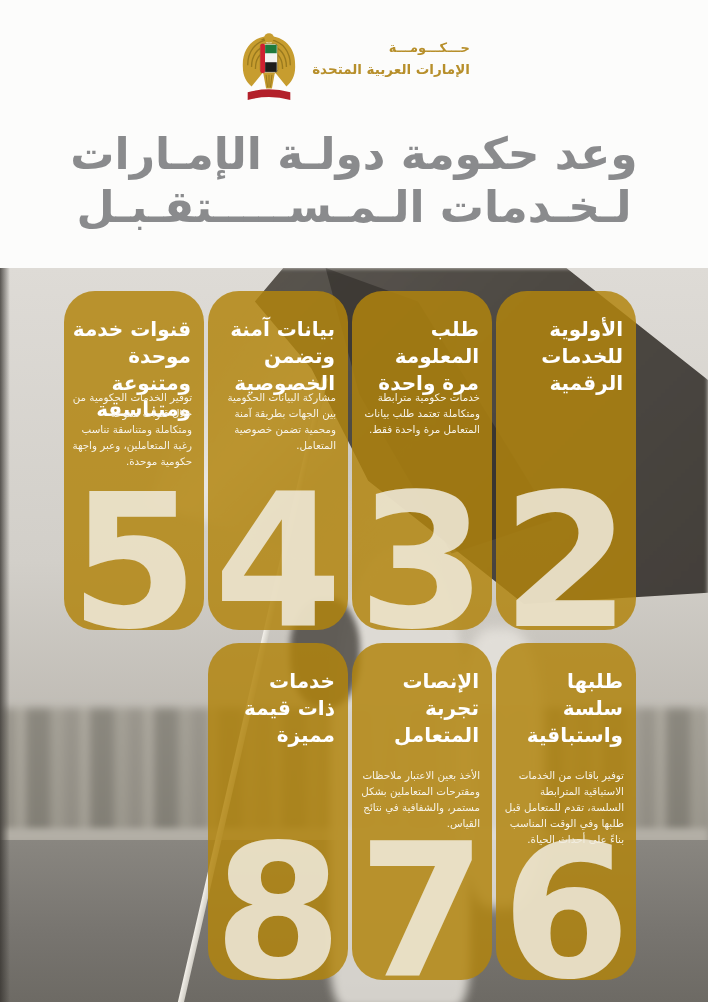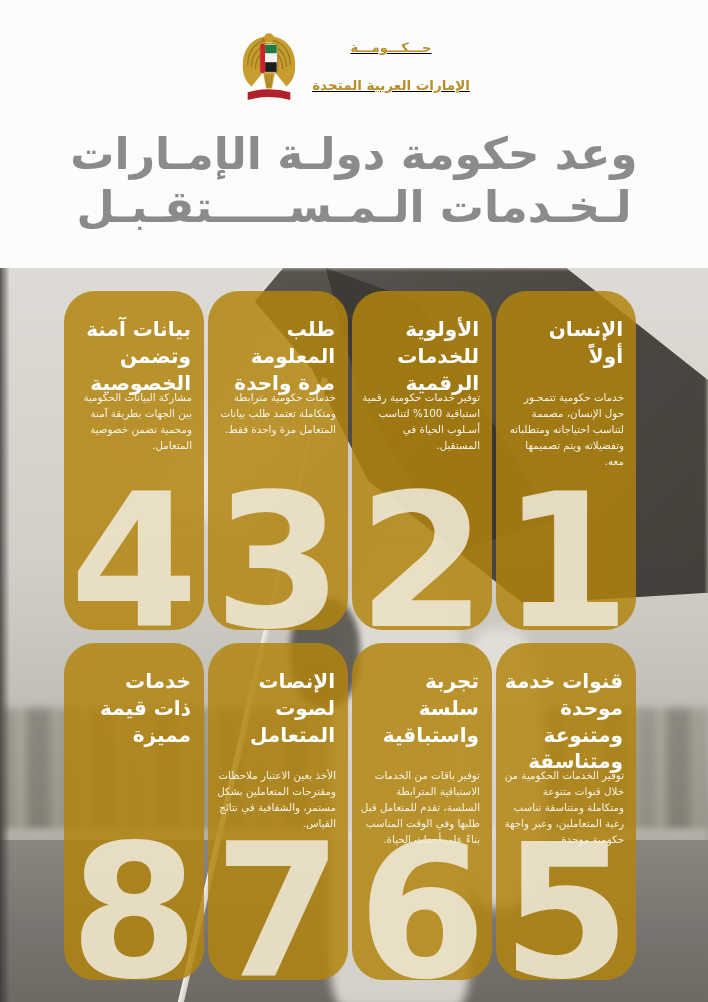--- a/index.html
+++ b/index.html
@@ -5,23 +5,23 @@
   * { margin:0; padding:0; box-sizing:border-box; }
   html,body { width:708px; }
   body { font-family:"DejaVu Sans", sans-serif; background:#ffffff; }
 
   .poster { position:relative; width:708px; height:1002px; overflow:hidden; background:#fcfcfb; }
 
   
   .header { position:absolute; top:0; left:0; width:708px; height:268px; background:#fcfcfb; z-index:10; }
   .logo-row { display:flex; flex-direction:row; justify-content:center; align-items:flex-start; gap:12px; padding-top:30px; direction:ltr; }
   .emblem { width:62px; height:78px; }
-  .logo-text { direction:rtl; text-align:center; padding-top:10px;text-decoration:underline; }
+  .logo-text { direction:rtl; text-align:right; padding-top:10px; }
   .logo-line1 { font-size:13px; font-weight:bold; color:#b78f2b; letter-spacing:1px; }
-  .logo-line2 { font-size:13.5px; font-weight:bold; color:#b78f2b; margin-top:22px; }
+  .logo-line2 { font-size:13.5px; font-weight:bold; color:#b78f2b; margin-top:6px; }
   .main-title { margin-top:20px; text-align:center; direction:rtl; color:#8a8b8d; font-weight:bold; font-size:44px; line-height:1.2; letter-spacing:-1px; }
   .main-title .t-line { display:block; }
 
   
   .photo { position:absolute; top:268px; left:0; width:708px; height:734px; overflow:hidden;
            background:linear-gradient(180deg,#dedbd6 0%,#d2cfc9 40%,#bfbbb4 62%,#9b978f 78%,#7d7a73 100%); }
   .photo * { position:absolute; }
   .flag-light-fold { left:190px; top:-20px; width:240px; height:300px;
         background:linear-gradient(115deg, rgba(235,232,226,0) 20%, rgba(236,233,227,.9) 45%, rgba(200,197,190,.6) 70%, rgba(200,197,190,0) 90%);
         transform:rotate(18deg); filter:blur(4px); }
@@ -108,30 +108,23 @@
     <div class="water"></div>
     <div class="person-body"></div>
     <div class="person-sleeve"></div>
     <div class="flag-pole"></div>
     <div class="person-hand"></div>
     <div class="left-edge-shadow"></div>
   </div>
 
   <div class="cards">
     <article class="card">
-      <h2 class="card-title">الإنسان
-أولاً</h2>
-      <p class="card-body">خدمات حكومية تتمحـور حول الإنسان، مصممة لتناسب احتياجاته ومتطلباته وتفضيلاته ويتم تصميمها معه.</p>
-      <div class="card-number">1</div>
-    </article>
-    <article class="card">
       <h2 class="card-title">الأولوية
 للخدمات
 الرقمية</h2>
-      <p class="card-body">توفير خدمات حكومية رقمية استباقية 100% لتناسب أسـلوب الحياة في المستقبل.</p>
       <div class="card-number">2</div>
     </article>
     <article class="card">
       <h2 class="card-title">طلب
 المعلومة
 مرة واحدة</h2>
       <p class="card-body">خدمات حكومية مترابطة ومتكاملة تعتمد طلب بيانات المتعامل مرة واحدة فقط.</p>
       <div class="card-number">3</div>
     </article>
     <article class="card">
@@ -143,28 +136,28 @@
     </article>
     <article class="card">
       <h2 class="card-title">قنوات خدمة
 موحدة
 ومتنوعة
 ومتناسقة</h2>
       <p class="card-body">توفير الخدمات الحكومية من خلال قنوات متنوعة ومتكاملة ومتناسقة تناسب رغبة المتعاملين، وعبر واجهة حكومية موحدة.</p>
       <div class="card-number">5</div>
     </article>
     <article class="card">
-      <h2 class="card-title">تجربة سلسة
+      <h2 class="card-title">طلبها سلسة
 واستباقية</h2>
       <p class="card-body">توفير باقات من الخدمات الاستباقية المترابطة السلسة، تقدم للمتعامل قبل طلبها وفي الوقت المناسب بناءً على أحداث الحياة.</p>
       <div class="card-number">6</div>
     </article>
     <article class="card">
       <h2 class="card-title">الإنصات
-لصوت
+تجربة
 المتعامل</h2>
       <p class="card-body">الأخذ بعين الاعتبار ملاحظات ومقترحات المتعاملين بشكل مستمر، والشفافية في نتائج القياس.</p>
       <div class="card-number">7</div>
     </article>
     <article class="card">
       <h2 class="card-title">خدمات
 ذات قيمة
 مميزة</h2>
       <div class="card-number">8</div>
     </article>

